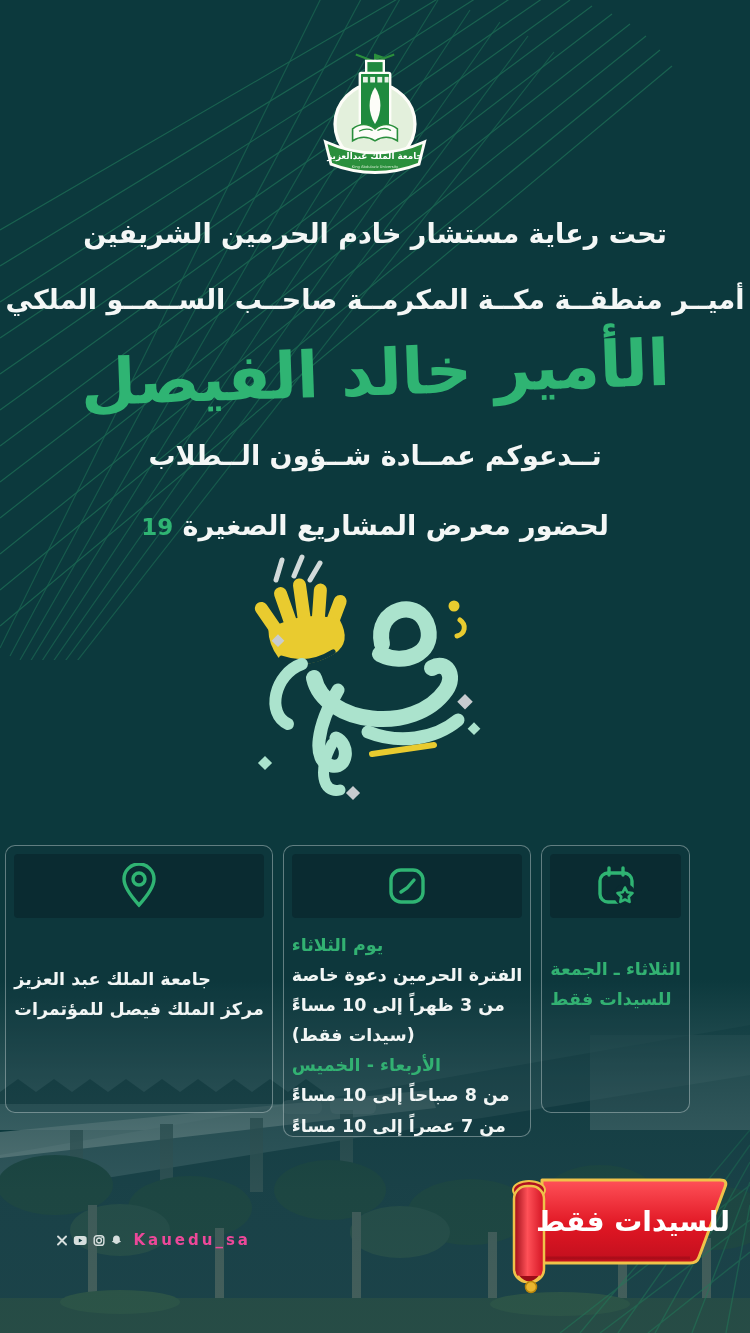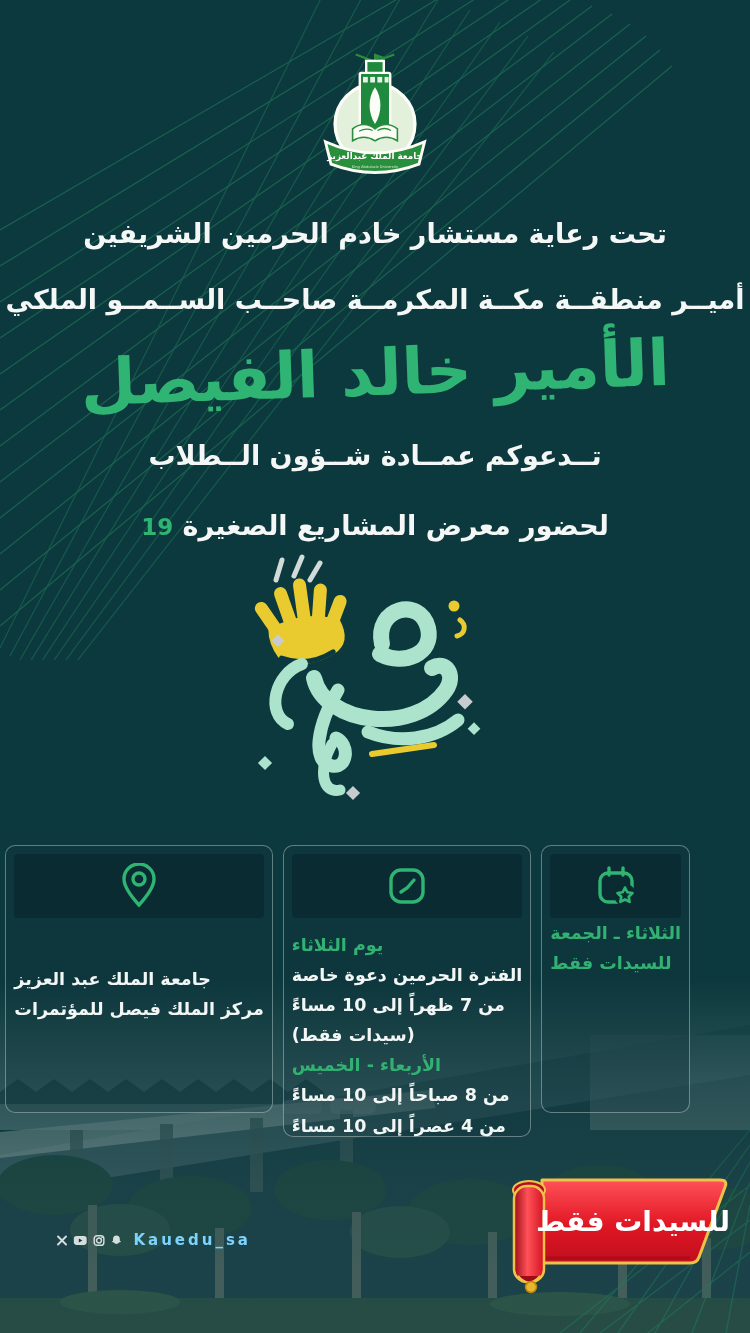--- a/index.html
+++ b/index.html
@@ -19,29 +19,29 @@
   
   .cards{position:absolute;top:845px;left:60px;width:630px;display:flex;
          gap:10px;direction:rtl;}
   .card{flex:1;border:1px solid rgba(226,236,233,.4);border-radius:10px;
         background:rgba(16,52,58,.25);padding:8px 8px 0 8px;box-sizing:border-box;}
   .card.h268{height:268px;} .card.h292{height:292px;}
   .chead{height:64px;background:#0a2b31;border-radius:4px;display:flex;
          align-items:center;justify-content:center;}
   .clines{direction:rtl;text-align:left;color:#f2f6f5;font-size:17.5px;
           font-weight:bold;line-height:1.72;}
-  .mt-loc{margin-top:46px;} .mt-time{margin-top:12px;} .mt-date{}
+  .mt-loc{margin-top:46px;} .mt-time{margin-top:12px;} .mt-date{margin-top:36px;}
   .cl{white-space:nowrap;}
   .g{color:#32b172;}
   .ltr{direction:ltr;unicode-bidi:isolate;}
   
   .footer{position:absolute;left:56px;top:1222px;width:195px;text-align:center;}
   .funiv{color:#f2f6f5;font-weight:bold;font-size:17px;direction:rtl;}
   .fsocial{margin-top:9px;display:flex;align-items:center;justify-content:center;
-           gap:5px;color:#7dd3fc;}
+           gap:5px;color:#ec4899;}
   .fhandle{font-size:15px;letter-spacing:3px;font-weight:bold;margin-left:6px;}
   
   .ribbon{position:absolute;left:468px;top:1166px;}
   
   .mesh{position:absolute;top:0;left:0;opacity:.55;}
   .photo{position:absolute;left:0;top:980px;}
   .kau{position:absolute;top:50px;left:50%;transform:translateX(-50%);}
   .evlogo{position:absolute;top:548px;left:50%;transform:translateX(-50%);}
 </style>
 </head>
@@ -200,25 +200,25 @@
         <svg width="46" height="46" viewBox="0 0 46 46">
           <g stroke="#2fb473" stroke-width="3.4" fill="none" stroke-linecap="round">
             <rect x="7" y="7" width="32" height="32" rx="10"></rect>
             <path d="M30,17 L23,25 L17,29"></path>
           </g>
         </svg>
       </div>
       <div class="clines mt-time">
         <div class="cl g">يوم الثلاثاء</div>
         <div class="cl">الفترة الحرمين دعوة خاصة</div>
-        <div class="cl">من 7 ظهراً إلى 10 مساءً</div>
+        <div class="cl">من 3 ظهراً إلى 10 مساءً</div>
         <div class="cl">(سيدات فقط)</div>
         <div class="cl g">الأربعاء - الخميس</div>
         <div class="cl">من 8 صباحاً إلى 10 مساءً</div>
-        <div class="cl">من 4 عصراً إلى 10 مساءً</div>
+        <div class="cl">من 7 عصراً إلى 10 مساءً</div>
       </div>
     </div>
 
     <div class="card h268">
       <div class="chead">
         <svg width="46" height="46" viewBox="0 0 46 46">
           <g stroke="#2fb473" stroke-width="3.4" fill="none">
             <path d="M23,42 C13,31 8,23 8,16 a15,15 0 1,1 30,0 c0,7 -5,15 -15,26z"></path>
             <circle cx="23" cy="16" r="6"></circle>
           </g>

